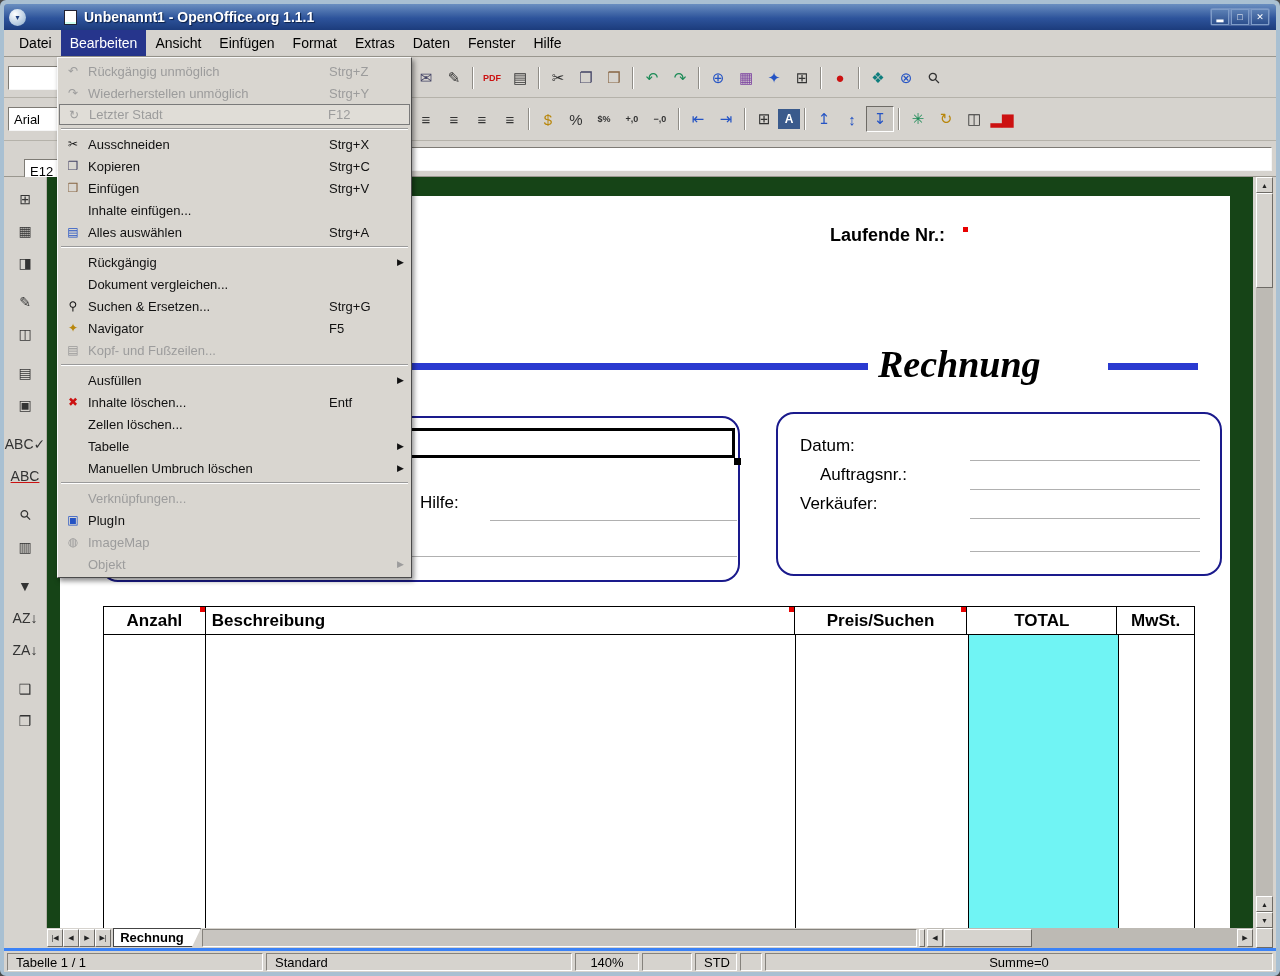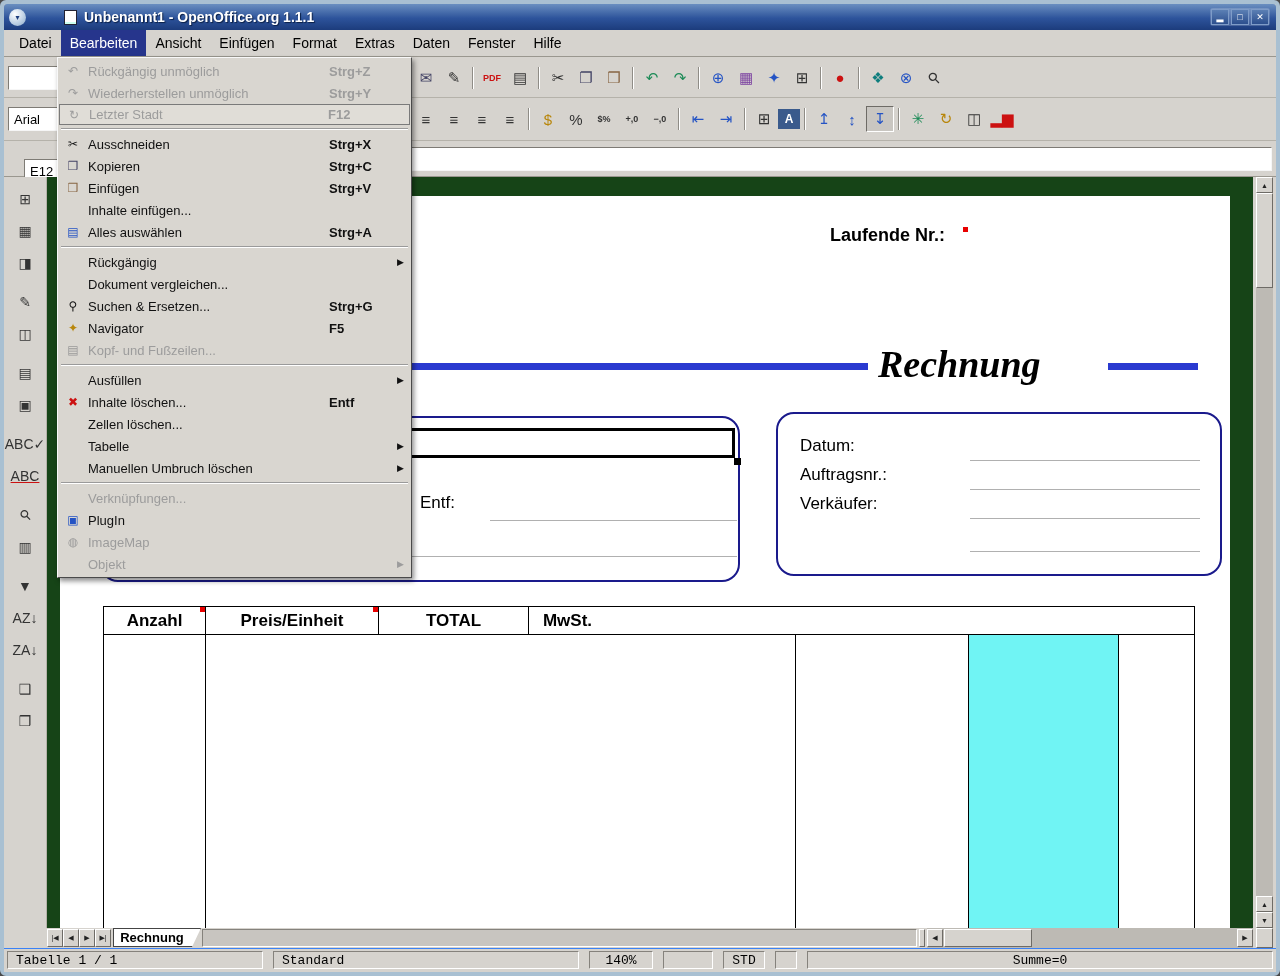--- a/index.html
+++ b/index.html
@@ -82,33 +82,33 @@
     font-size:13px; font-weight:bold; display:flex; align-items:center; justify-content:center; padding-right:10px;
     clip-path:polygon(0 0,100% 0,calc(100% - 9px) 100%,0 100%); }
   .tabstrip { position:absolute; left:155px; top:1px; width:715px; height:18px; background:#c8c5c0;
     border:1px solid; border-color:#85827c #fff #fff #85827c; }
   .splitter { position:absolute; left:872px; top:1px; width:6px; height:18px; background:#d6d3ce; border:1px solid; border-color:#fff #6e6b66 #6e6b66 #fff; }
   .hscroll { position:absolute; left:880px; top:0; width:326px; height:20px; background:#bdbab4; }
   .hthumb { position:absolute; left:17px; top:1px; width:88px; height:18px; background:#d6d3ce; border:1px solid; border-color:#fff #6e6b66 #6e6b66 #fff; }
   .corner { position:absolute; left:1252px; top:924px; width:17px; height:20px; background:#d6d3ce; border:1px solid; border-color:#fff #6e6b66 #6e6b66 #fff; }
 
   
-  .statusbar { position:absolute; left:0; right:0; top:944px; height:24px; background:#d6d3ce; border-top:1px solid #3b82f6;
-    display:flex; gap:10px; padding:2px 3px; font-size:13px;font-family:Liberation Mono, monospace; }
+  .statusbar { position:absolute; left:0; right:0; top:944px; height:24px; background:#d6d3ce; border-top:3px solid #3b82f6;
+    display:flex; gap:3px; padding:2px 3px; font-size:13px; }
   .scell { border:1px solid; border-color:#85827c #fff #fff #85827c; padding:1px 8px; white-space:nowrap; overflow:hidden; height:18px; }
 
   
   .editmenu { position:absolute; left:53px; top:53px; width:355px; z-index:60; background:#d9d6d0;
     border:1px solid; border-color:#f8f8f8 #4a4a4a #4a4a4a #f8f8f8; box-shadow:2px 3px 5px rgba(0,0,0,.45); padding:2px 1px; }
   .mrow { display:flex; align-items:center; height:22px; padding:0 6px 0 4px; font-size:13px; color:#111; }
   .mrow.dis { color:#9c9c9c; }
   .mrow.sel { border:1px solid #7a7a7a; height:21px; background:#e0ddd7; }
   .mi { width:20px; text-align:center; font-size:12px; flex:none; }
   .ml { flex:1; padding-left:5px; white-space:nowrap; }
-  .ms { width:64px; text-align:left; flex:none;font-weight:bold; }
+  .ms { width:64px; text-align:left; flex:none; }
   .ma { width:11px; text-align:right; font-size:9px; flex:none; }
   .msep { height:2px; border-top:1px solid #9a9a9a; border-bottom:1px solid #fff; margin:3px 2px; }
 </style>
 </head>
 <body>
 
 <div class="window">
 
   <div class="titlebar">
     <span class="tb-menu-btn">▾</span>
@@ -229,41 +229,45 @@
       <span class="lbl b" style="left:770px;top:29px;font-size:18px">Laufende Nr.:</span>
       <span class="notemark" style="left:903px;top:31px"></span>
 
       <div class="bluebar" style="left:48px;top:167px;width:760px"></div>
       <span class="doctitle" style="left:818px;top:146px">Rechnung</span>
       <div class="bluebar" style="left:1048px;top:167px;width:90px"></div>
 
       <div class="rbox" style="left:40px;top:220px;width:640px;height:166px"></div>
       <div class="thickcell" style="left:44px;top:232px;width:631px;height:30px"></div>
       <span class="handle" style="left:674px;top:262px"></span>
-      <span class="lbl" style="left:360px;top:297px">Entf:</span>
+      <span class="lbl" style="left:360px;top:297px">Hilfe:</span>
       <div class="fieldline" style="left:430px;top:324px;width:247px"></div>
       <div class="fieldline" style="left:45px;top:360px;width:632px"></div>
 
       <div class="rbox" style="left:716px;top:216px;width:446px;height:164px"></div>
       <span class="lbl" style="left:740px;top:240px">Datum:</span>
-      <span class="lbl" style="left:740px;top:269px">Auftragsnr.:</span>
+      <span class="lbl" style="left:760px;top:269px">Auftragsnr.:</span>
       <span class="lbl" style="left:740px;top:298px">Verkäufer:</span>
       <div class="fieldline" style="left:910px;top:264px;width:230px"></div>
       <div class="fieldline" style="left:910px;top:293px;width:230px"></div>
       <div class="fieldline" style="left:910px;top:322px;width:230px"></div>
       <div class="fieldline" style="left:910px;top:355px;width:230px"></div>
 
       <div class="itable">
         <div class="ithead">
           <div class="hc" style="width:102px">
             <span>Anzahl</span>
             <span class="notemark"></span>
           </div>
+          <div class="hc" style="width:590px;justify-content:flex-start;padding-left:6px">
+            <span>Beschreibung</span>
+            <span class="notemark"></span>
+          </div>
           <div class="hc" style="width:173px">
-            <span>Preis/Einheit</span>
+            <span>Preis/Suchen</span>
             <span class="notemark"></span>
           </div>
           <div class="hc" style="width:150px">
             <span>TOTAL</span>
           </div>
           <div class="hc" style="width:77px">
             <span>MwSt.</span>
           </div>
         </div>
         <div class="itbody">

